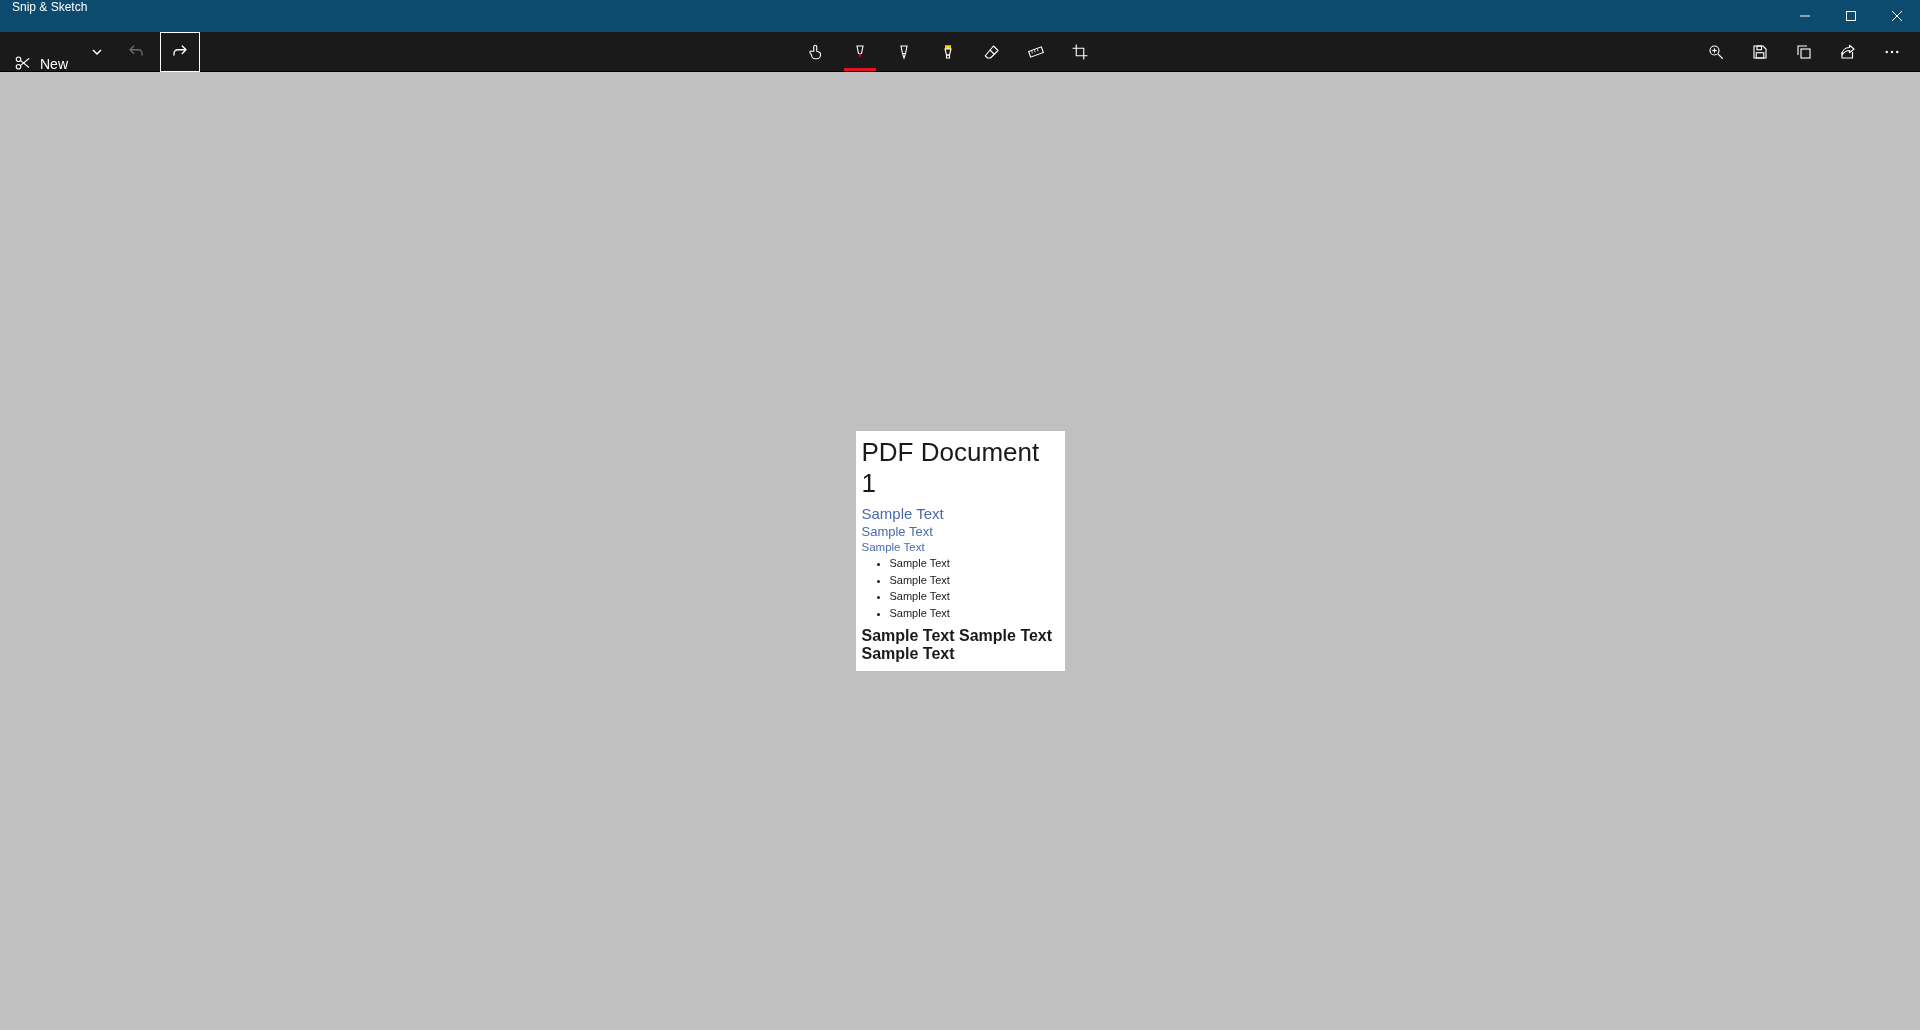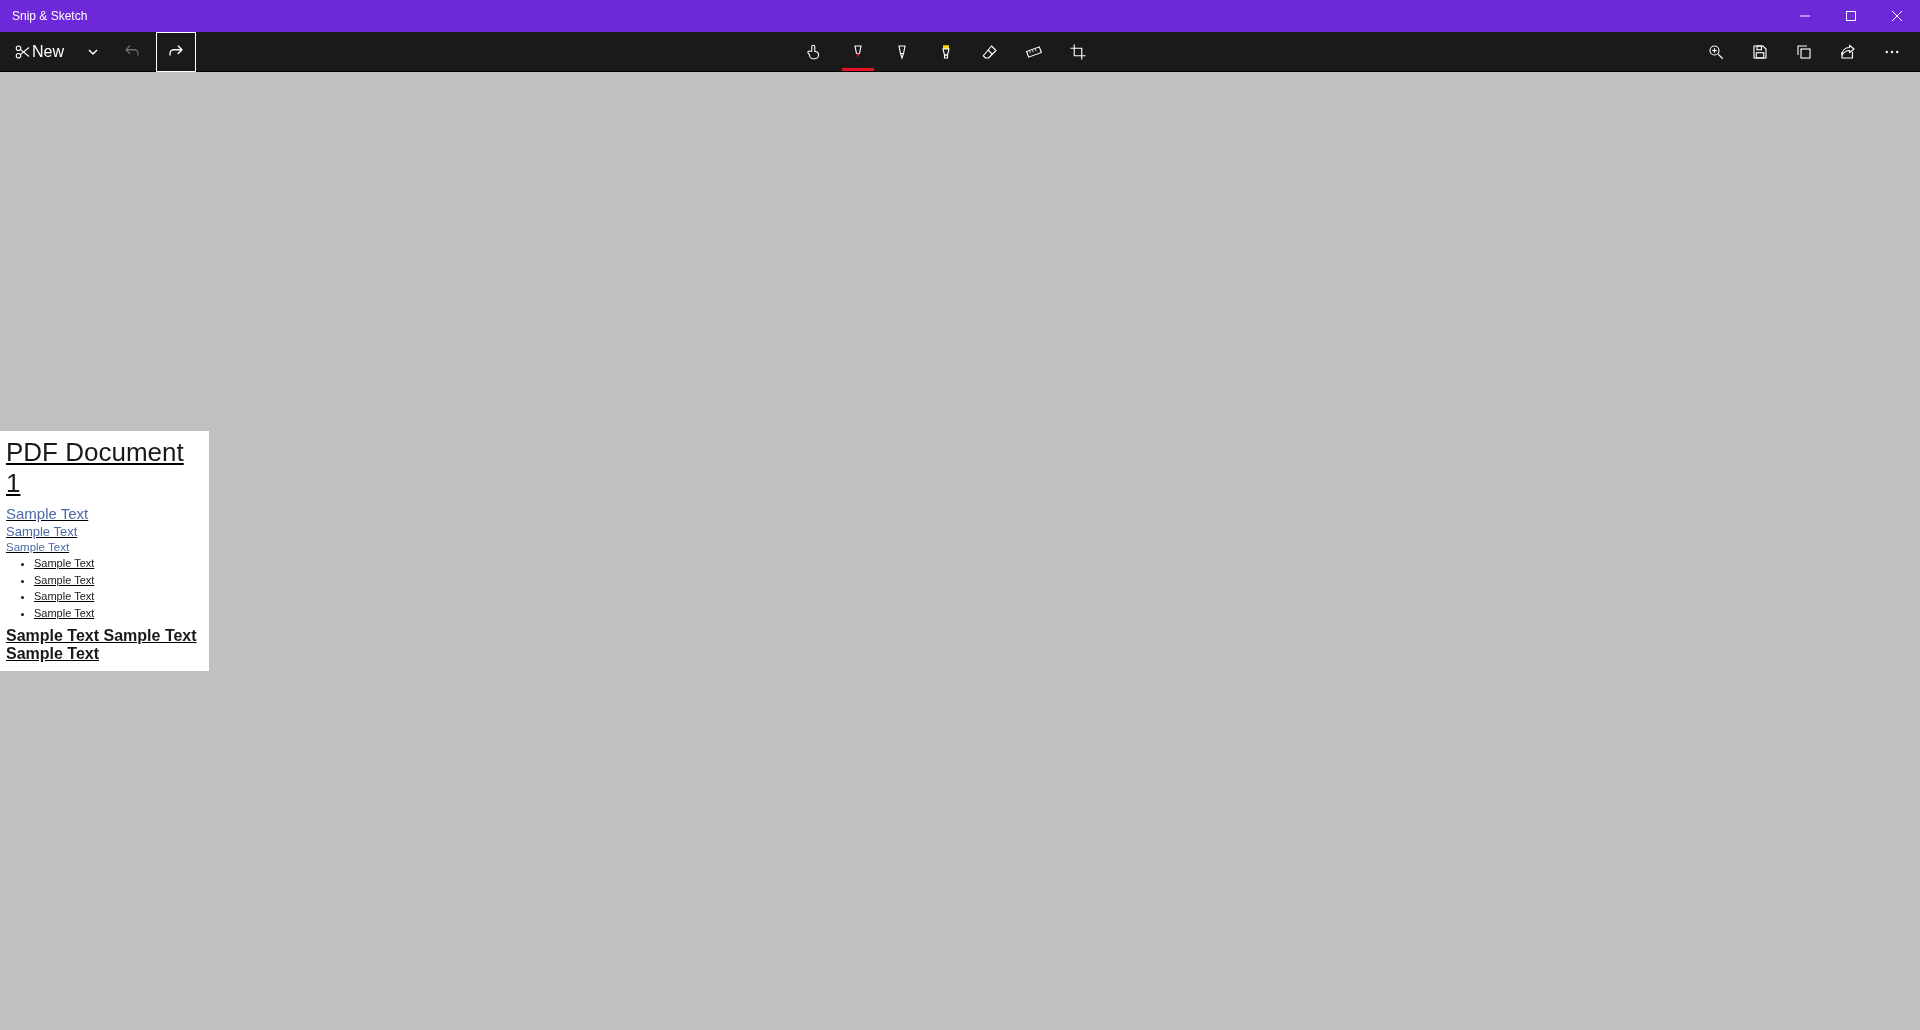--- a/index.html
+++ b/index.html
@@ -2,24 +2,23 @@
 <html><head>
 <meta charset="utf-8">
 <style>
   * { margin: 0; padding: 0; box-sizing: border-box; }
   html, body { width: 100%; height: 100%; font-family: "Segoe UI", Arial, sans-serif; }
   body { display: flex; flex-direction: column; background: #1a1a1a; }
 
   
   .titlebar {
     height: 32px;
-    background: #6d28d9;
+    background: #0c4a6e;
     color: #fff;
     display: flex;
-    align-items: center;
     justify-content: space-between;
     font-size: 12px;
     padding-left: 12px;
   }
   .titlebar-right { display: flex; height: 100%; }
   .win-btn {
     width: 46px; height: 100%;
     display: flex; align-items: center; justify-content: center;
     color: #fff;
   }
@@ -45,38 +44,38 @@
   .tbtn {
     width: 40px; height: 40px;
     display: flex; align-items: center; justify-content: center;
     color: #fff;
   }
   .tbtn.disabled { color: #6a6a6a; }
   .tbtn.selected-box { border: 1px solid #fff; }
   .tbtn svg { width: 18px; height: 18px; }
 
   .new-btn {
-    display: flex; align-items: center; 
+    display: flex; align-items: flex-end; gap: 8px;
     color: #fff; height: 40px; padding: 0 10px 0 6px;
-    font-size: 16px;
+    font-size: 14px;
   }
   .new-btn svg { width: 18px; height: 18px; }
   .chev-btn { width: 30px; height: 40px; display:flex; align-items:center; justify-content:center; color:#fff;}
   .chev-btn svg { width: 12px; height: 12px; }
   .tool-wrap { display:flex; flex-direction:column; align-items:center; }
   .tool-wrap .underline { width: 80%; height:3px; }
 
   
   .canvas-area {
     flex: 1;
     background: #c0c0c0;
     display: flex;
     align-items: center;
+    justify-content: center;
     overflow: hidden;
-    text-decoration: underline;
   }
 
   .snip {
     background: #fff;
     width: 209px;
     padding: 6px 6px 8px 6px;
     box-shadow: 0 0 0 rgba(0,0,0,0);
   }
   .snip h1 {
     font-size: 26px; font-weight: 400; color:#1a1a1a;

